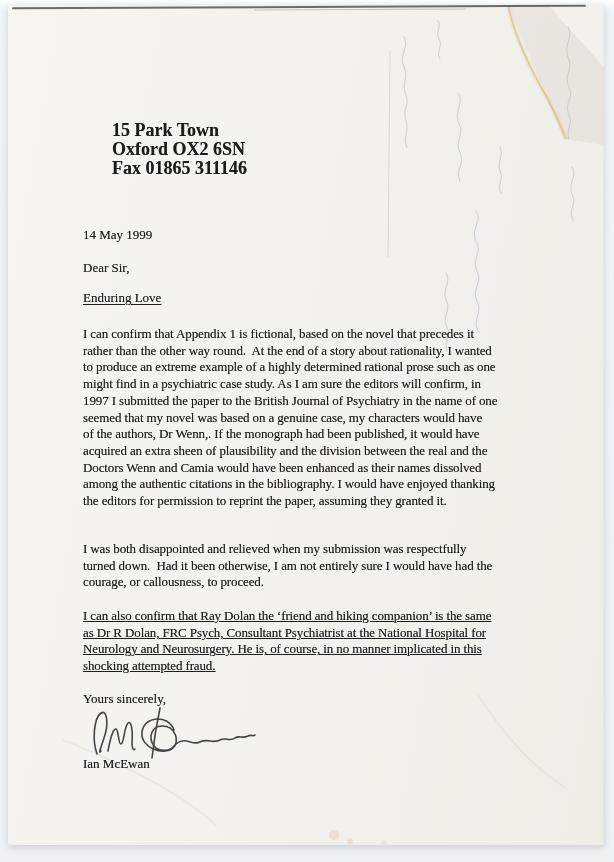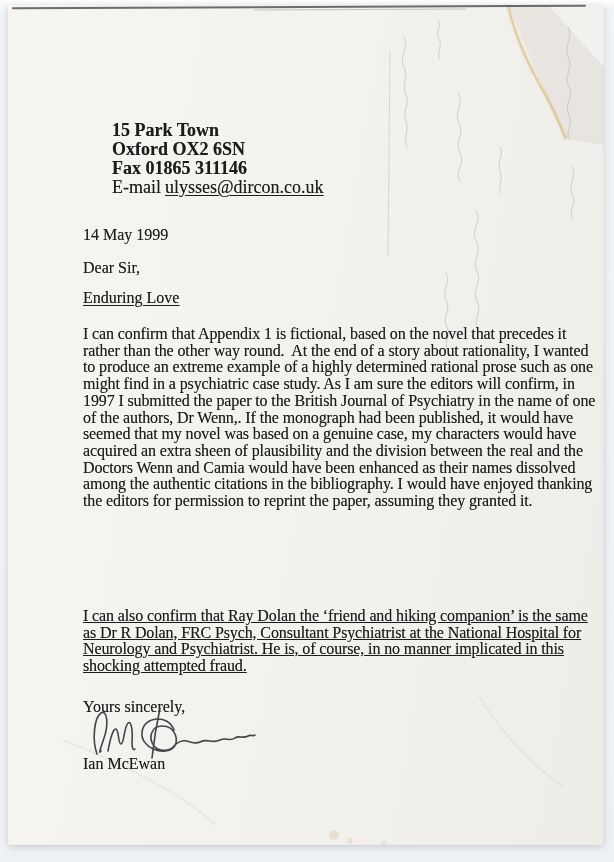--- a/index.html
+++ b/index.html
@@ -16,35 +16,35 @@
   }
   .top-edge{
     position:absolute;left:4px;top:1px;width:574px;height:2px;
     background:#4a4a48;opacity:.8;transform:rotate(-.25deg);border-radius:1px;
   }
   .top-edge2{
     position:absolute;left:246px;top:4px;width:212px;height:1px;
     background:#6a6a66;opacity:.35;transform:rotate(-.3deg);
   }
   .artifacts{position:absolute;left:0;top:0;pointer-events:none;}
-  .txt{position:absolute;color:#1d1c1c;font-size:16px;line-height:16.7px;
+  .txt{position:absolute;color:#1d1c1c;font-size:13px;line-height:16.7px;
        text-shadow:0 0 .5px rgba(35,33,33,.55);}
   .line{white-space:pre;}
   .letterhead{left:104px;top:72px;width:400px;line-height:19px;font-size:18px;margin-top:44px;}
   .lh-bold{font-weight:700;}
   .u{text-decoration:underline;text-underline-offset:2px;}
   .email-addr{margin-left:4px;}
   .date{left:75px;top:222px;}
   .salutation{left:75px;top:255px;}
   .subject{left:75px;top:285px;text-decoration:underline;text-underline-offset:2px;}
   .para{left:75px;letter-spacing:-.12px;}
   .p1{top:321px;}
   .p2{top:536px;}
   .p3{top:603px;text-decoration:underline;}
-  .closing{left:75px;top:686px;margin-top:8px;}
+  .closing{left:75px;top:686px;}
   .signature{position:absolute;left:80px;top:697px;}
   .signed-name{left:75px;top:751px;}
 </style>
 </head>
 <body>
 
 <div class="stage">
   <div class="paper">
 
     <svg class="artifacts" width="596" height="840" viewBox="0 0 596 840">
@@ -77,44 +77,48 @@
       </g>
     </svg>
 
     <div class="top-edge"></div>
     <div class="top-edge2"></div>
 
     <div class="txt letterhead">
       <div class="lh-bold">15 Park Town</div>
       <div class="lh-bold">Oxford OX2 6SN</div>
       <div class="lh-bold">Fax 01865 311146</div>
-      <div><span>E-mail</span><span class="u email-addr">ulysses@dircon.co.uk</span></div>
     </div>
 
     <div class="txt date">14 May 1999</div>
     <div class="txt salutation">Dear Sir,</div>
     <div class="txt subject">Enduring Love</div>
 
     <div class="txt para p1">
         <div class="line">I can confirm that Appendix 1 is fictional, based on the novel that precedes it</div>
         <div class="line">rather than the other way round.  At the end of a story about rationality, I wanted</div>
         <div class="line">to produce an extreme example of a highly determined rational prose such as one</div>
         <div class="line">might find in a psychiatric case study. As I am sure the editors will confirm, in</div>
         <div class="line">1997 I submitted the paper to the British Journal of Psychiatry in the name of one</div>
+        <div class="line">seemed that my novel was based on a genuine case, my characters would have</div>
         <div class="line">of the authors, Dr Wenn,. If the monograph had been published, it would have</div>
-        <div class="line">seemed that my novel was based on a genuine case, my characters would have</div>
         <div class="line">acquired an extra sheen of plausibility and the division between the real and the</div>
         <div class="line">Doctors Wenn and Camia would have been enhanced as their names dissolved</div>
         <div class="line">among the authentic citations in the bibliography. I would have enjoyed thanking</div>
         <div class="line">the editors for permission to reprint the paper, assuming they granted it.</div>
       </div>
+    <div class="txt para p2">
+        <div class="line">I was both disappointed and relieved when my submission was respectfully</div>
+        <div class="line">turned down.  Had it been otherwise, I am not entirely sure I would have had the</div>
+        <div class="line">courage, or callousness, to proceed.</div>
+      </div>
     <div class="txt para p3">
         <div class="line">I can also confirm that Ray Dolan the ‘friend and hiking companion’ is the same</div>
         <div class="line">as Dr R Dolan, FRC Psych, Consultant Psychiatrist at the National Hospital for</div>
-        <div class="line">Neurology and Psychiatrist. He is, of course, in no manner implicated in this</div>
+        <div class="line">Neurology and Neurosurgery. He is, of course, in no manner implicated in this</div>
         <div class="line">shocking attempted fraud.</div>
       </div>
 
     <div class="txt closing">Yours sincerely,</div>
 
     <svg class="signature" width="172" height="62" viewBox="0 0 172 62">
       <g fill="none" stroke="#35353b" stroke-width="1.6" stroke-linecap="round" opacity="0.92">
         <path d="M9,52 C4,38 6,16 13,11 C19,7 21,22 16,36 C13,45 10,53 13,49"></path>
         <path d="M20,49 C22,38 25,26 28,27 C31,28 30,42 33,42 C36,42 36,25 40,21 C43,18 45,28 44,40 C44,46 45,49 47,47"></path>
         <path d="M86,28 C80,12 56,14 54,30 C52,46 76,54 85,46 C92,40 88,24 74,24 C63,24 60,36 66,44 C71,50 82,50 87,43"></path>

